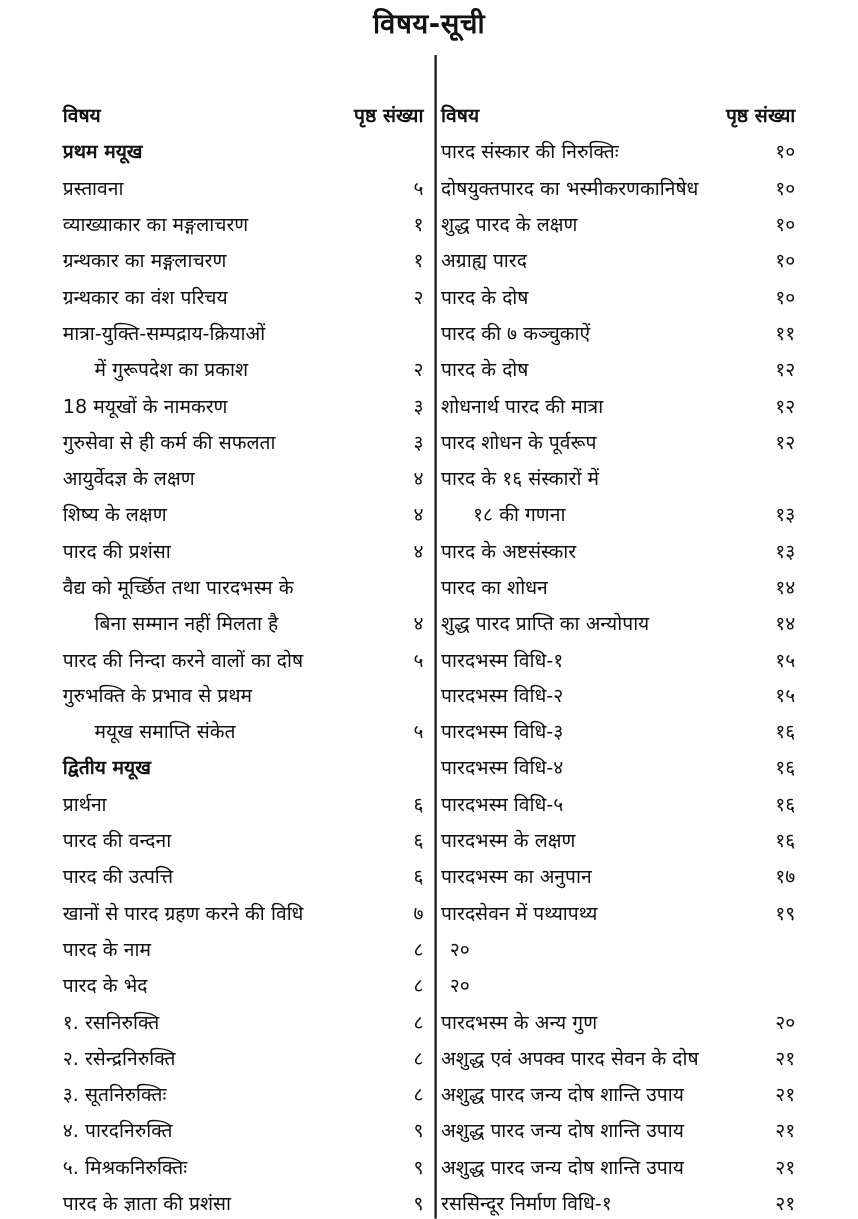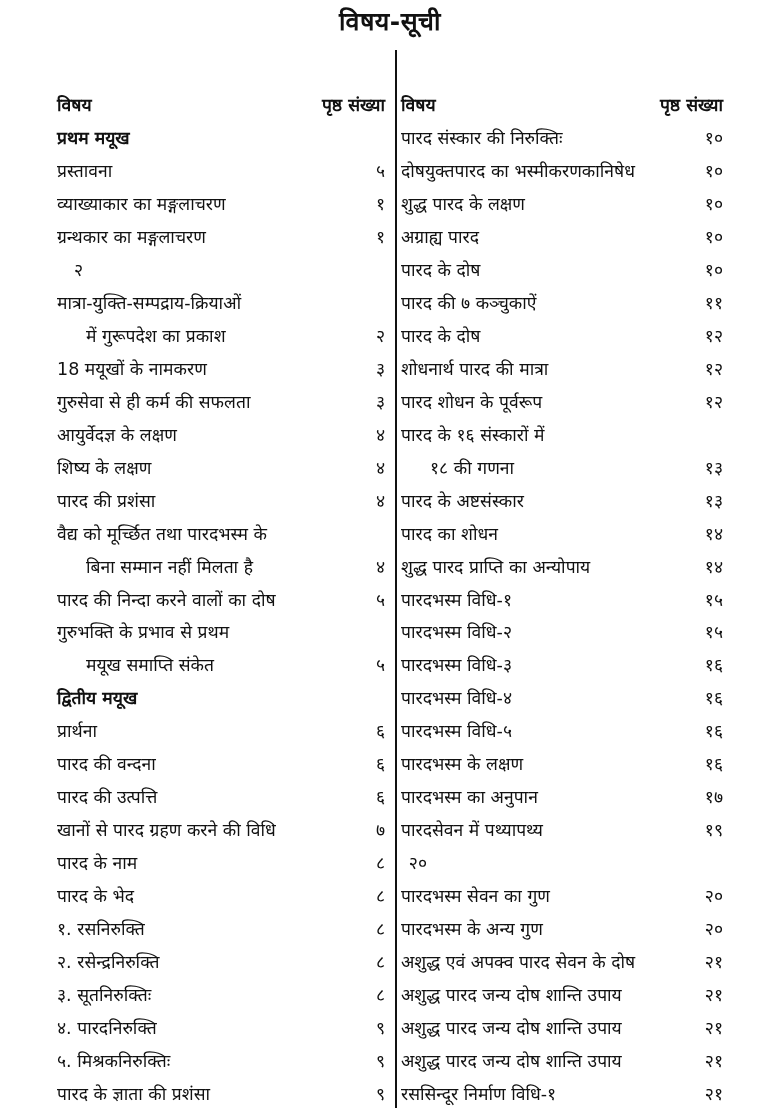--- a/index.html
+++ b/index.html
@@ -48,20 +48,21 @@
       </div>
       <div class="row">
         <span class="label">व्याख्याकार का मङ्गलाचरण</span>
         <span class="page">१</span>
       </div>
       <div class="row">
         <span class="label">ग्रन्थकार का मङ्गलाचरण</span>
         <span class="page">१</span>
       </div>
       <div class="row">
+        <span class="label">ग्रन्थकार का वंश परिचय</span>
         <span class="page">२</span>
       </div>
       <div class="row">
         <span class="label">मात्रा-युक्ति-सम्पद्राय-क्रियाओं</span>
         <span class="page"></span>
       </div>
       <div class="row indent">
         <span class="label">में गुरूपदेश का प्रकाश</span>
         <span class="page">२</span>
       </div>
@@ -255,21 +256,20 @@
         <span class="page">१७</span>
       </div>
       <div class="row">
         <span class="label">पारदसेवन में पथ्यापथ्य</span>
         <span class="page">१९</span>
       </div>
       <div class="row">
         <span class="page">२०</span>
       </div>
       <div class="row">
-        <span class="label">पारदभस्म सेवन का गुण</span>
         <span class="page">२०</span>
       </div>
       <div class="row">
         <span class="label">पारदभस्म के अन्य गुण</span>
         <span class="page">२०</span>
       </div>
       <div class="row">
         <span class="label">अशुद्ध एवं अपक्व पारद सेवन के दोष</span>
         <span class="page">२१</span>
       </div>

